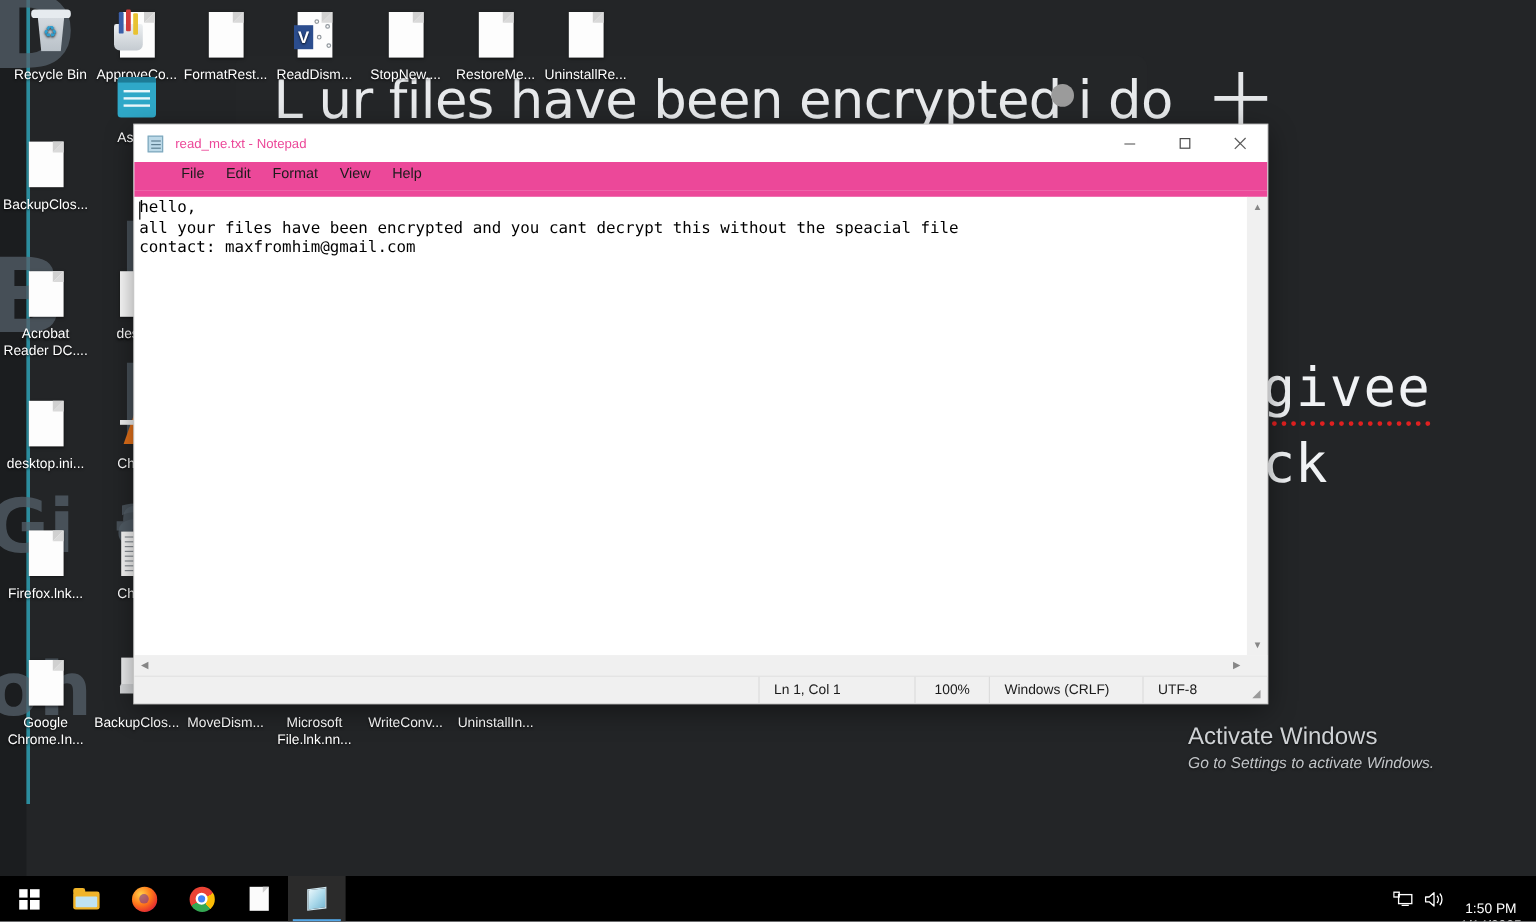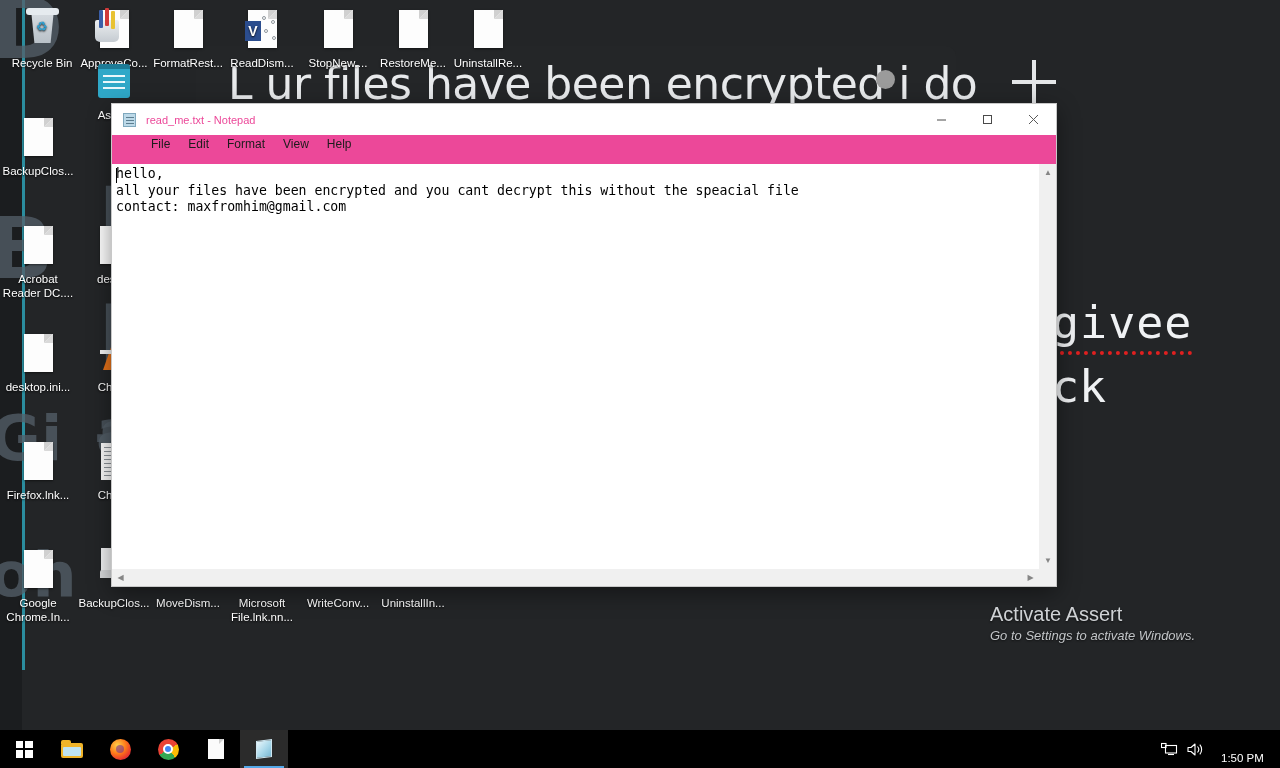--- a/index.html
+++ b/index.html
@@ -723,24 +723,32 @@
 
     <div id="np-hscrollrow">
       <div id="np-hscroll">
         <div class="sb-arrow-h">◀</div>
         <div style="flex:1"></div>
         <div class="sb-arrow-h">▶</div>
       </div>
       <div id="np-corner"></div>
     </div>
 
+    <div id="np-status">
+      <div class="sp"></div>
+      <div class="cell" style="width:130px;">Ln 1, Col 1</div>
+      <div class="cell" style="width:62px;justify-content:center;">100%</div>
+      <div class="cell" style="width:128px;">Windows (CRLF)</div>
+      <div class="cell" style="width:86px;">UTF-8</div>
+      <div class="grip">◢</div>
+    </div>
   </div>
 
   <div id="watermark">
-    <div id="wm-title">Activate Assert</div>
+    <div id="wm-title">Activate Windows</div>
     <div id="wm-sub">Go to Settings to activate Windows.</div>
   </div>
 
   <div id="taskbar">
     <div class="tb-item">
       <div class="ic-win">
         <i style="left:0;top:0;"></i>
           <i style="right:0;top:0;"></i>
         <i style="left:0;bottom:0;"></i>
           <i style="right:0;bottom:0;"></i>

